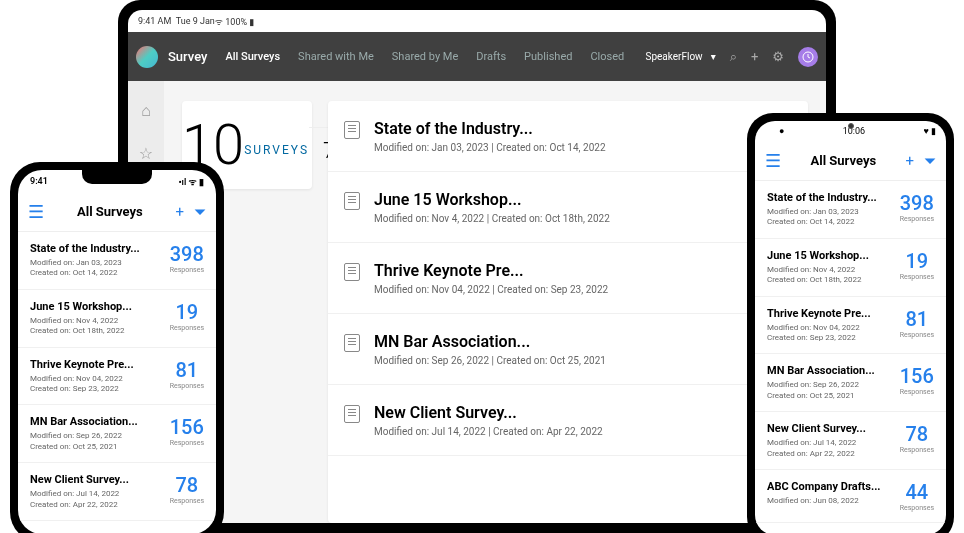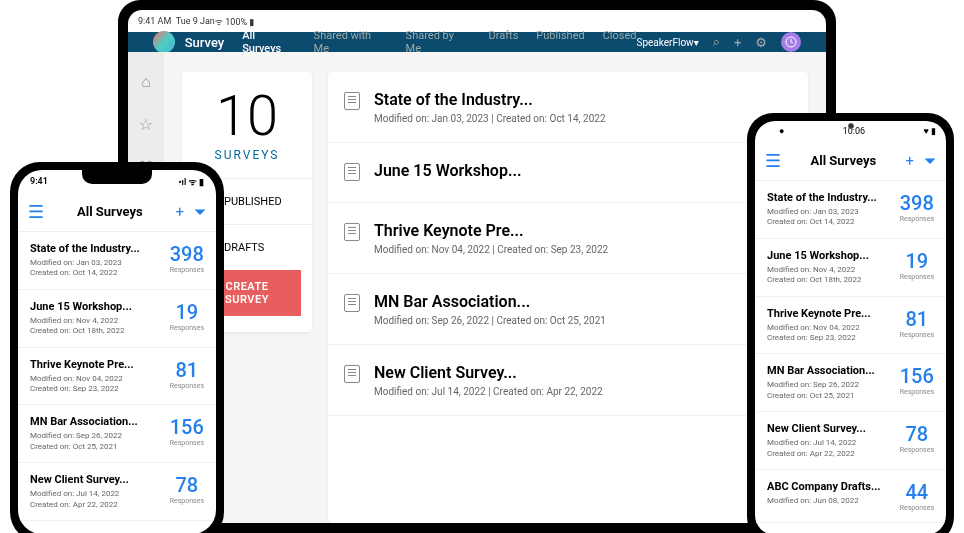--- a/index.html
+++ b/index.html
@@ -2,32 +2,32 @@
 <html><head>
 <meta charset="utf-8">
 <style>
 *{margin:0;padding:0;box-sizing:border-box;font-family:-apple-system,BlinkMacSystemFont,"Segoe UI",Roboto,sans-serif}
 body{background:#fff;width:964px;height:533px;position:relative;overflow:hidden}
 
 
 .tablet{position:absolute;left:118px;top:0;width:718px;height:533px;background:#000;border-radius:22px;padding:10px;overflow:hidden}
 .tablet-inner{background:#fff;width:100%;height:100%;border-radius:14px;overflow:hidden;display:flex;flex-direction:column}
 .tablet-status{height:22px;display:flex;align-items:center;padding:0 10px;font-size:9px;color:#333}
-.tablet-header{background:#0c4a6e;height:20px;display:flex;align-items:center;padding:0 25px;color:#fff}
+.tablet-header{background:#404040;height:49px;display:flex;align-items:center;padding:0 8px;color:#fff}
 .tablet-logo{width:22px;height:22px;border-radius:50%;background:linear-gradient(135deg,#ff6b6b,#4ecdc4,#45b7d1);margin-right:10px}
 .tablet-nav{display:flex;gap:18px;font-size:11px;color:#9aa}
 .tablet-nav .active{color:#fff;font-weight:500}
 .tablet-nav span{cursor:pointer}
 .tablet-right{margin-left:auto;display:flex;align-items:center;gap:14px;font-size:10px}
-.speakerflow{display:flex;align-items:center;gap:0}
+.speakerflow{display:flex;align-items:center;gap:8px}
 .hicon{color:#aaa;font-size:13px;cursor:pointer}
 .avatar{width:20px;height:20px;border-radius:50%;background:#a67de8;display:flex;align-items:center;justify-content:center}
 .tablet-body{flex:1;display:flex;background:#f5f5f5;overflow:hidden}
 .tablet-side{width:36px;background:#ececec;display:flex;flex-direction:column;align-items:center;padding-top:20px;gap:24px;color:#999}
-.stats-card{margin:20px 0 0 18px;width:130px;background:#fff;border-radius:4px;box-shadow:0 1px 3px rgba(0,0,0,.08);display:flex;flex-direction:column;align-items:center;padding:16px 0}
+.stats-card{margin:20px 0 0 18px;width:130px;background:#fff;border-radius:4px;box-shadow:0 1px 3px rgba(0,0,0,.08);display:flex;flex-direction:row;align-items:flex-end;padding:16px 0}
 .big-num{font-size:56px;font-weight:300;line-height:1}
 .surveys-lbl{font-size:12px;letter-spacing:2px;color:#0369a1;margin-top:4px;margin-bottom:16px}
 .stat-row{display:flex;align-items:center;width:100%;padding:10px 14px;border-top:1px solid #eee;font-size:11px}
 .stat-row .num{font-size:22px;width:28px;font-weight:300}
 .create-btn{margin-top:0;background:#e85d5d;color:#fff;border:none;padding:10px 14px;font-size:11px;font-weight:600;letter-spacing:.5px;cursor:pointer;width:108px}
 .survey-list{flex:1;margin:20px 18px 0 16px;background:#fff;border-radius:4px;box-shadow:0 1px 3px rgba(0,0,0,.08);overflow:hidden}
 .srow{display:flex;align-items:flex-start;padding:18px 16px;border-bottom:1px solid #f0f0f0}
 .srow-icon{width:16px;height:18px;border:1.5px solid #888;border-radius:2px;margin-right:14px;margin-top:2px;position:relative}
 .srow-icon::before{content:"";position:absolute;left:3px;right:3px;top:3px;height:1px;background:#888;box-shadow:0 3px 0 #888,0 6px 0 #888}
 .srow-body{flex:1}
@@ -120,20 +120,21 @@
             <div class="srow-icon"></div>
             <div class="srow-body">
               <div class="srow-title">State of the Industry...</div>
               <div class="srow-meta">Modified on: Jan 03, 2023  |  Created on: Oct 14, 2022</div>
             </div>
           </div>
           <div class="srow">
             <div class="srow-icon"></div>
             <div class="srow-body">
               <div class="srow-title">June 15 Workshop...</div>
+              <div class="srow-meta">Modified on: Nov 4, 2022  |  Created on: Oct 18th, 2022</div>
             </div>
           </div>
           <div class="srow">
             <div class="srow-icon"></div>
             <div class="srow-body">
               <div class="srow-title">Thrive Keynote Pre...</div>
               <div class="srow-meta">Modified on: Nov 04, 2022  |  Created on: Sep 23, 2022</div>
             </div>
           </div>
           <div class="srow">

